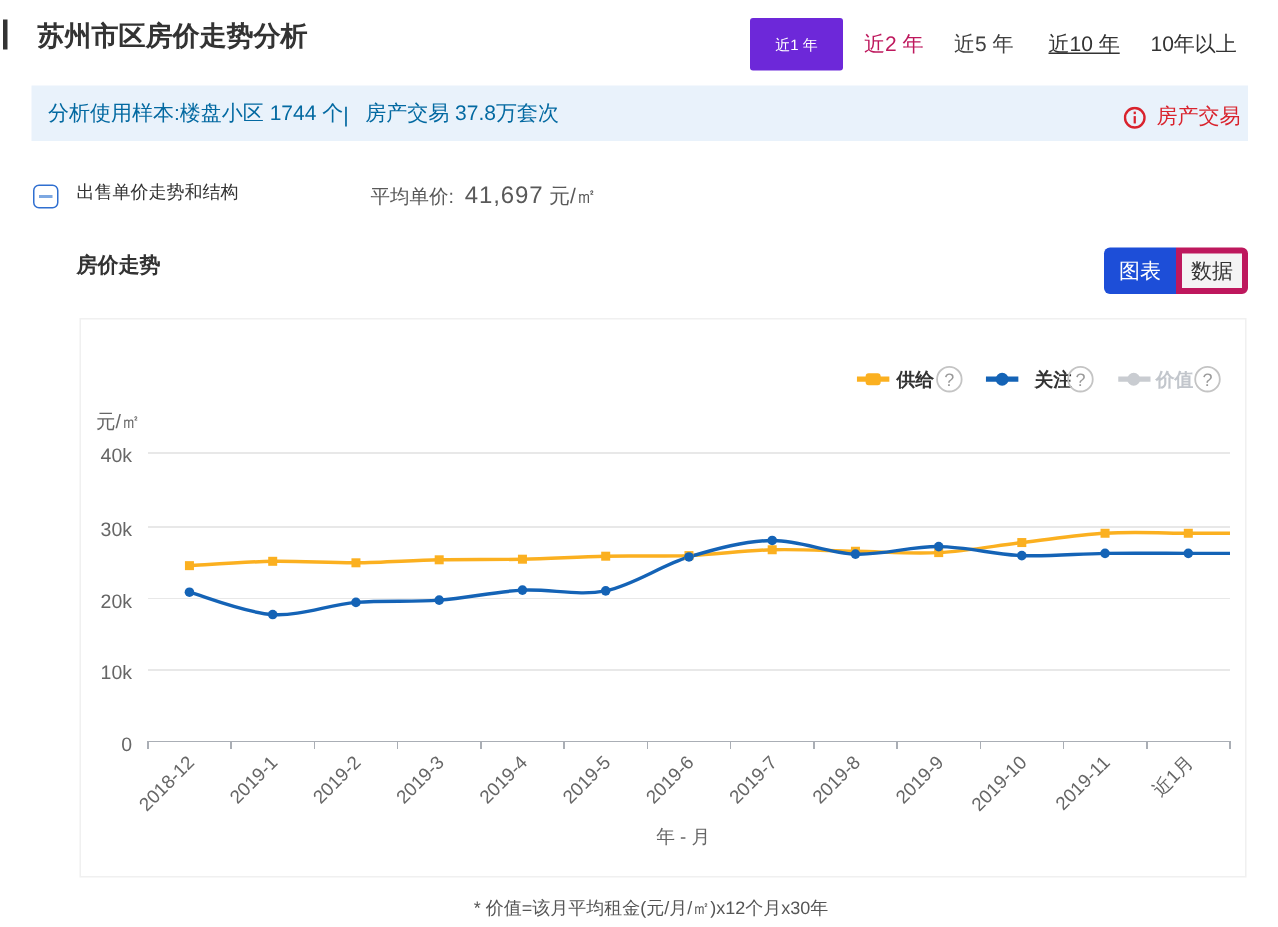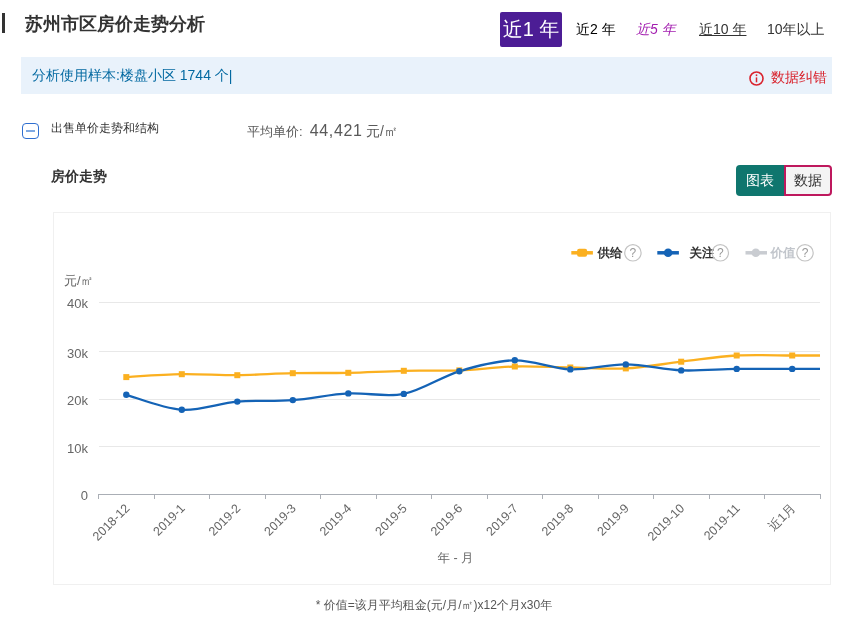--- a/index.html
+++ b/index.html
@@ -7,49 +7,50 @@
     font-family:"Liberation Sans", sans-serif; }
   .abs { position:absolute; }
   body { position:relative; }
 </style>
 </head>
 <body>
 
   <div class="abs" style="left:2px;top:13px;width:3px;height:20px;background:#333;"></div>
   <div class="abs" style="left:25px;top:12px;font-size:18px;font-weight:bold;color:#333;text-align:right;">苏州市区房价走势分析</div>
 
-  <div class="abs" style="left:500px;top:12px;width:62px;height:35px;background:#4c1d95;border-radius:2px;color:#fff;font-size:20px;display:flex;align-items:center;justify-content:center;">近1 年</div>
-  <div class="abs" style="left:576px;top:12px;height:35px;display:flex;align-items:center;font-size:14px;color:#000000;">近2 年</div>
-  <div class="abs" style="left:636px;top:12px;height:35px;display:flex;align-items:center;font-size:14px;color:#a21caf;font-style:italic;">近5 年</div>
+  <div class="abs" style="left:500px;top:12px;width:62px;height:35px;background:#6d28d9;border-radius:2px;color:#fff;font-size:10px;display:flex;align-items:center;justify-content:center;">近1 年</div>
+  <div class="abs" style="left:576px;top:12px;height:35px;display:flex;align-items:center;font-size:14px;color:#be185d;">近2 年</div>
+  <div class="abs" style="left:636px;top:12px;height:35px;display:flex;align-items:center;font-size:14px;color:#404040;">近5 年</div>
   <div class="abs" style="left:699px;top:12px;height:35px;display:flex;align-items:center;font-size:14px;color:#333;text-decoration:underline;">近10 年</div>
   <div class="abs" style="left:767px;top:12px;height:35px;display:flex;align-items:center;font-size:14px;color:#333;">10年以上</div>
 
   <div class="abs" style="left:21px;top:57px;width:811px;height:37px;background:#e9f2fb;"></div>
   <div class="abs" style="left:32px;top:57px;height:37px;display:flex;align-items:center;font-size:14px;color:#0369a1;">
     <span>分析使用样本:</span>
     <span>楼盘小区 1744 个</span>
     <span>|</span>
+    <span style="margin-left:11px;">房产交易 37.8万套次</span>
   </div>
   <div class="abs" style="left:749px;top:71px;height:15px;display:flex;align-items:center;font-size:14px;color:#d9232d;">
     <svg width="15" height="15" viewBox="0 0 15 15" style="margin-right:7px;">
       <circle cx="7.5" cy="7.5" r="6.5" fill="none" stroke="#d9232d" stroke-width="1.6"></circle>
       <rect x="6.75" y="6.4" width="1.5" height="4.9" fill="#d9232d"></rect>
       <rect x="6.75" y="3.4" width="1.5" height="1.7" fill="#d9232d"></rect>
     </svg>
-    <span style="margin-top:-1px;">数据纠错</span>
+    <span style="margin-top:-1px;">房产交易</span>
   </div>
 
   <div class="abs" style="left:22px;top:123px;width:17px;height:16px;border:1.5px solid #2f6fd0;border-radius:4px;"></div>
   <div class="abs" style="left:26px;top:130px;width:9px;height:2px;background:#7da8e2;"></div>
   <div class="abs" style="left:51px;top:120px;font-size:12px;color:#333;">出售单价走势和结构</div>
-  <div class="abs" style="left:247px;top:122px;font-size:13px;color:#595959;">平均单价:&nbsp;&nbsp;<span style="font-size:16px;letter-spacing:0.6px;">44,421</span>&nbsp;<span style="font-size:14px;">元/㎡</span></div>
+  <div class="abs" style="left:247px;top:122px;font-size:13px;color:#595959;">平均单价:&nbsp;&nbsp;<span style="font-size:16px;letter-spacing:0.6px;">41,697</span>&nbsp;<span style="font-size:14px;">元/㎡</span></div>
 
   <div class="abs" style="left:51px;top:168px;font-size:14px;font-weight:bold;color:#333;">房价走势</div>
-  <div class="abs" style="left:736px;top:165px;width:48px;height:31px;background:#0f766e;border-radius:4px 0 0 4px;color:#fff;font-size:14px;display:flex;align-items:center;justify-content:center;">图表</div>
-  <div class="abs" style="left:784px;top:165px;width:48px;height:31px;background:#f4f4f4;border:2px solid #be185d;border-radius:0 4px 4px 0;color:#333;font-size:14px;display:flex;align-items:center;justify-content:center;">数据</div>
+  <div class="abs" style="left:736px;top:165px;width:48px;height:31px;background:#1d4ed8;border-radius:4px 0 0 4px;color:#fff;font-size:14px;display:flex;align-items:center;justify-content:center;">图表</div>
+  <div class="abs" style="left:784px;top:165px;width:48px;height:31px;background:#f4f4f4;border:4px solid #be185d;border-radius:0 4px 4px 0;color:#333;font-size:14px;display:flex;align-items:center;justify-content:center;">数据</div>
 
   <div class="abs" style="left:53px;top:212px;width:778px;height:373px;border:1px solid #f0f0f0;">
     <svg width="776" height="371" viewBox="0 0 776 371" style="display:block;">
 
       <g stroke="#e8e8e8" stroke-width="1" shape-rendering="crispEdges">
         <line x1="44.6" y1="89" x2="766" y2="89"></line>
         <line x1="44.6" y1="138.4" x2="766" y2="138.4"></line>
         <line x1="44.6" y1="186" x2="766" y2="186"></line>
         <line x1="44.6" y1="233.6" x2="766" y2="233.6"></line>
       </g>

